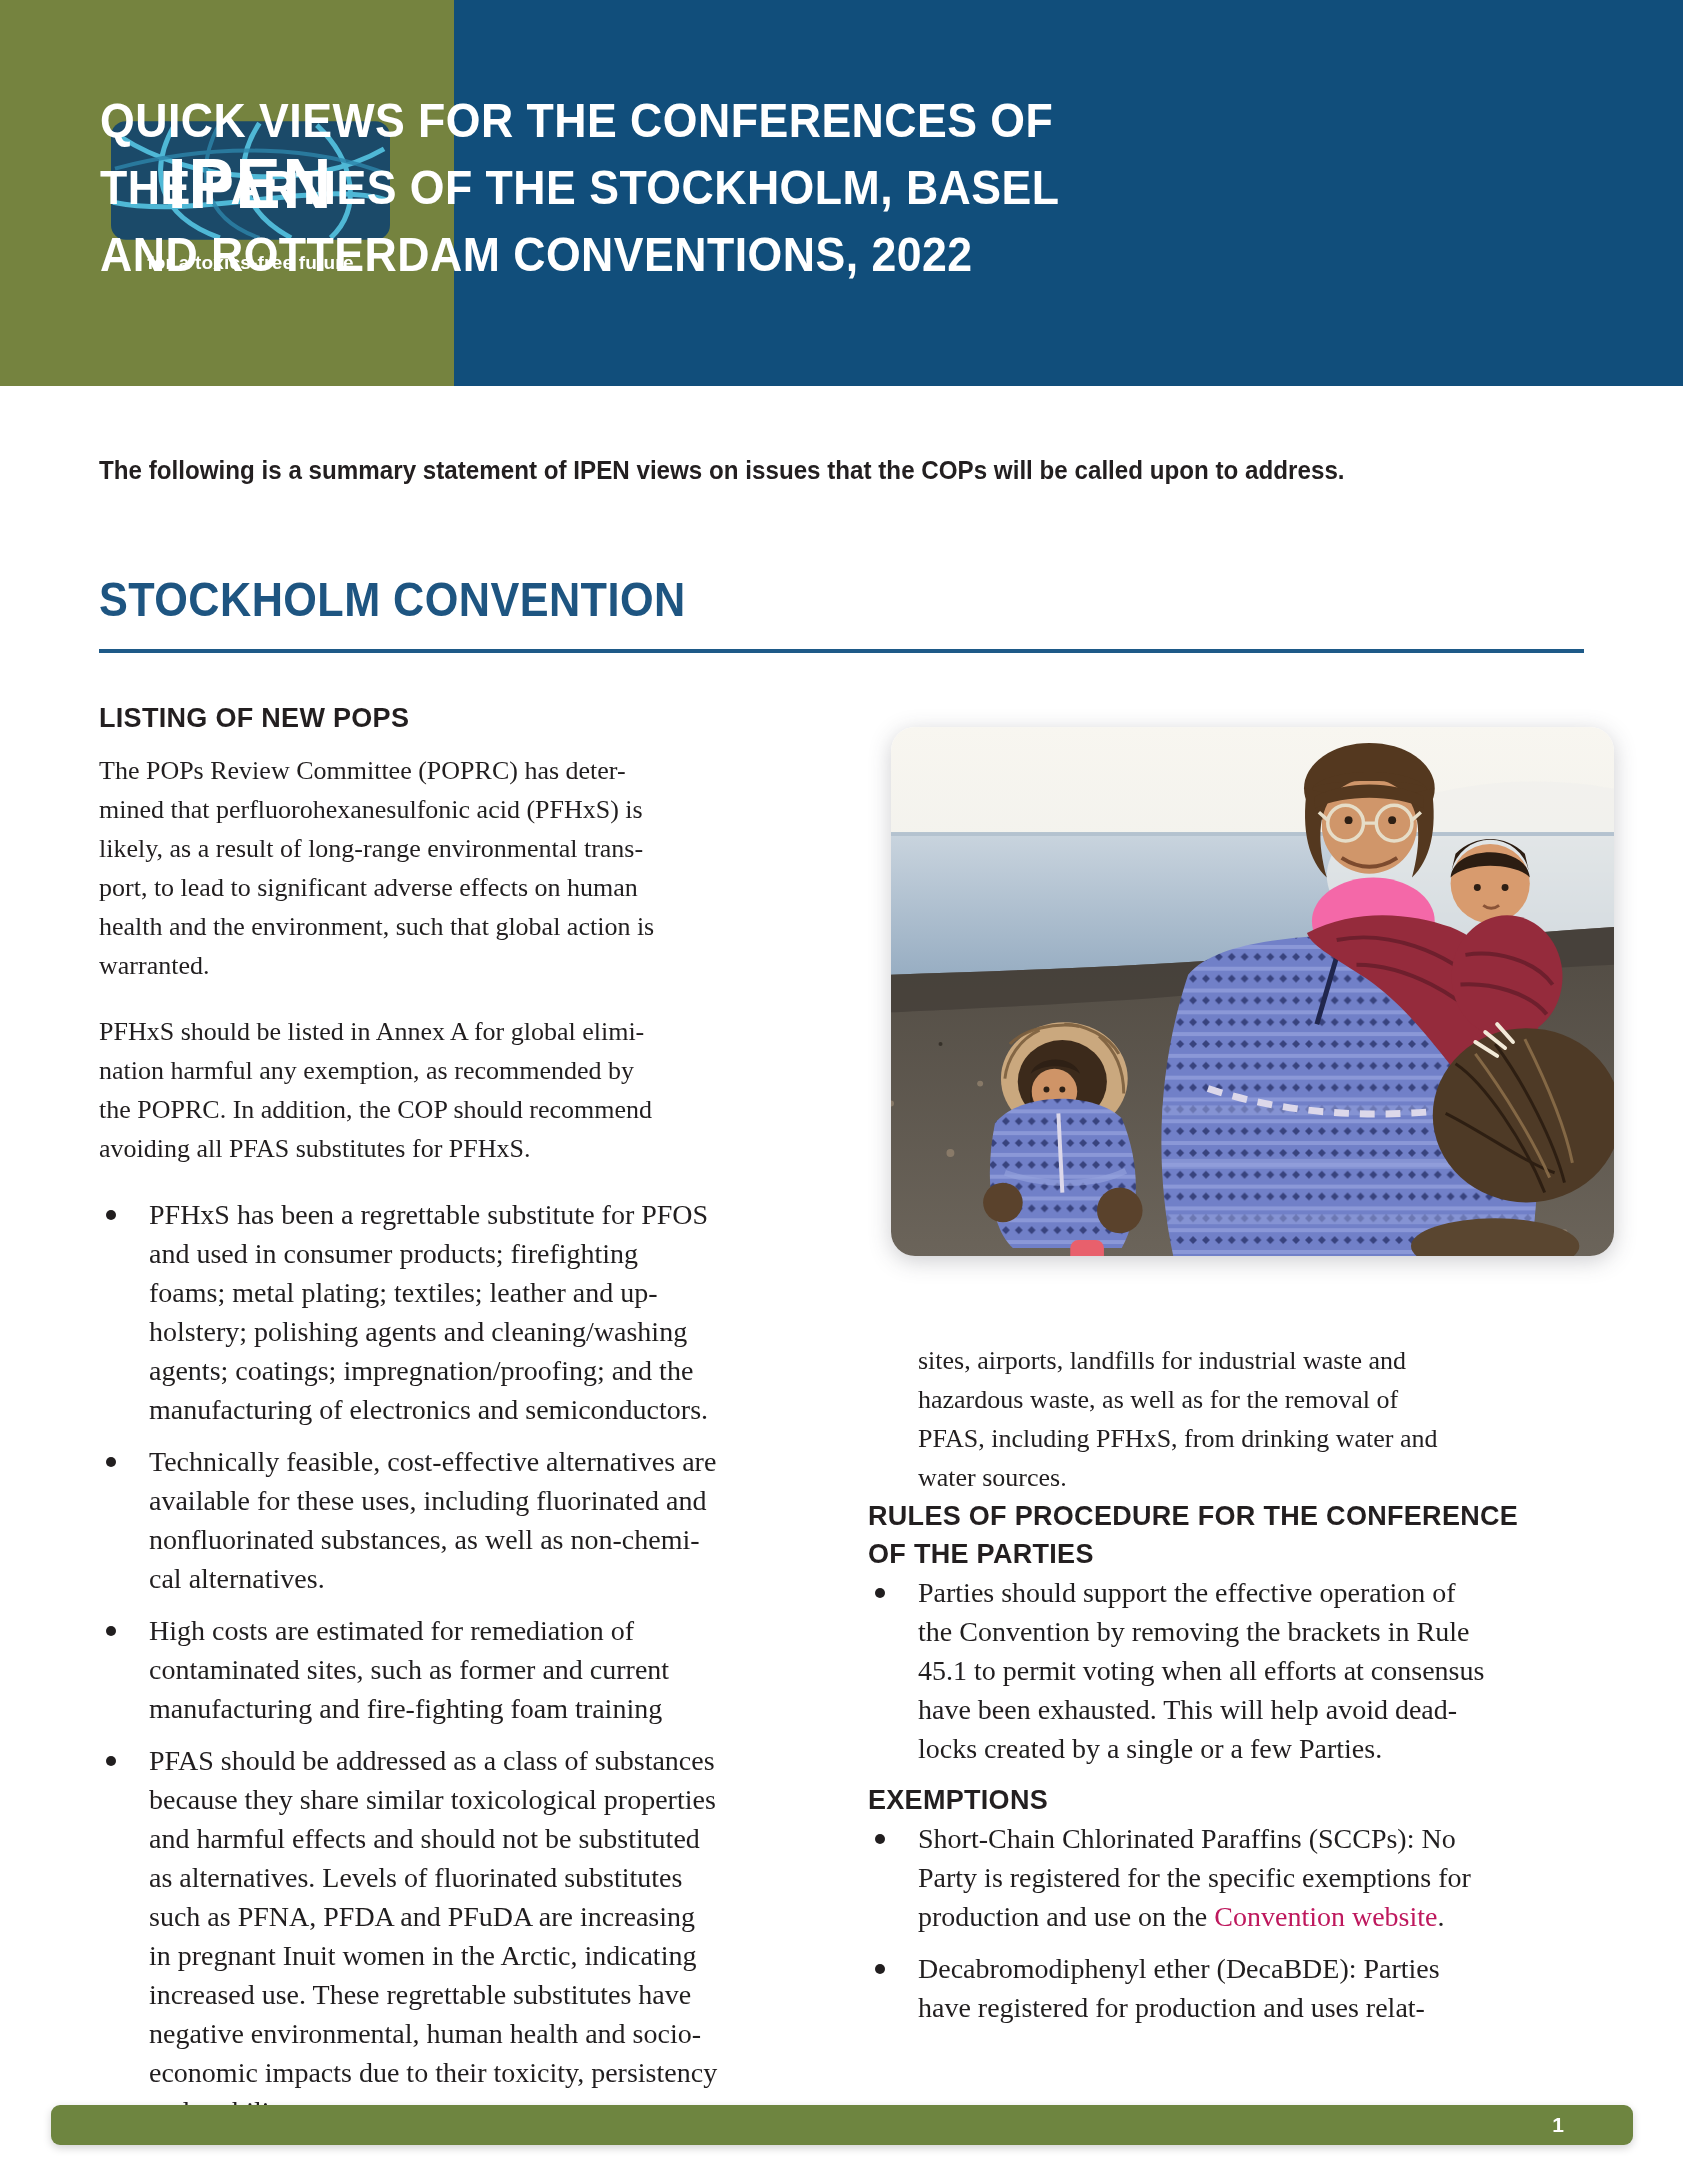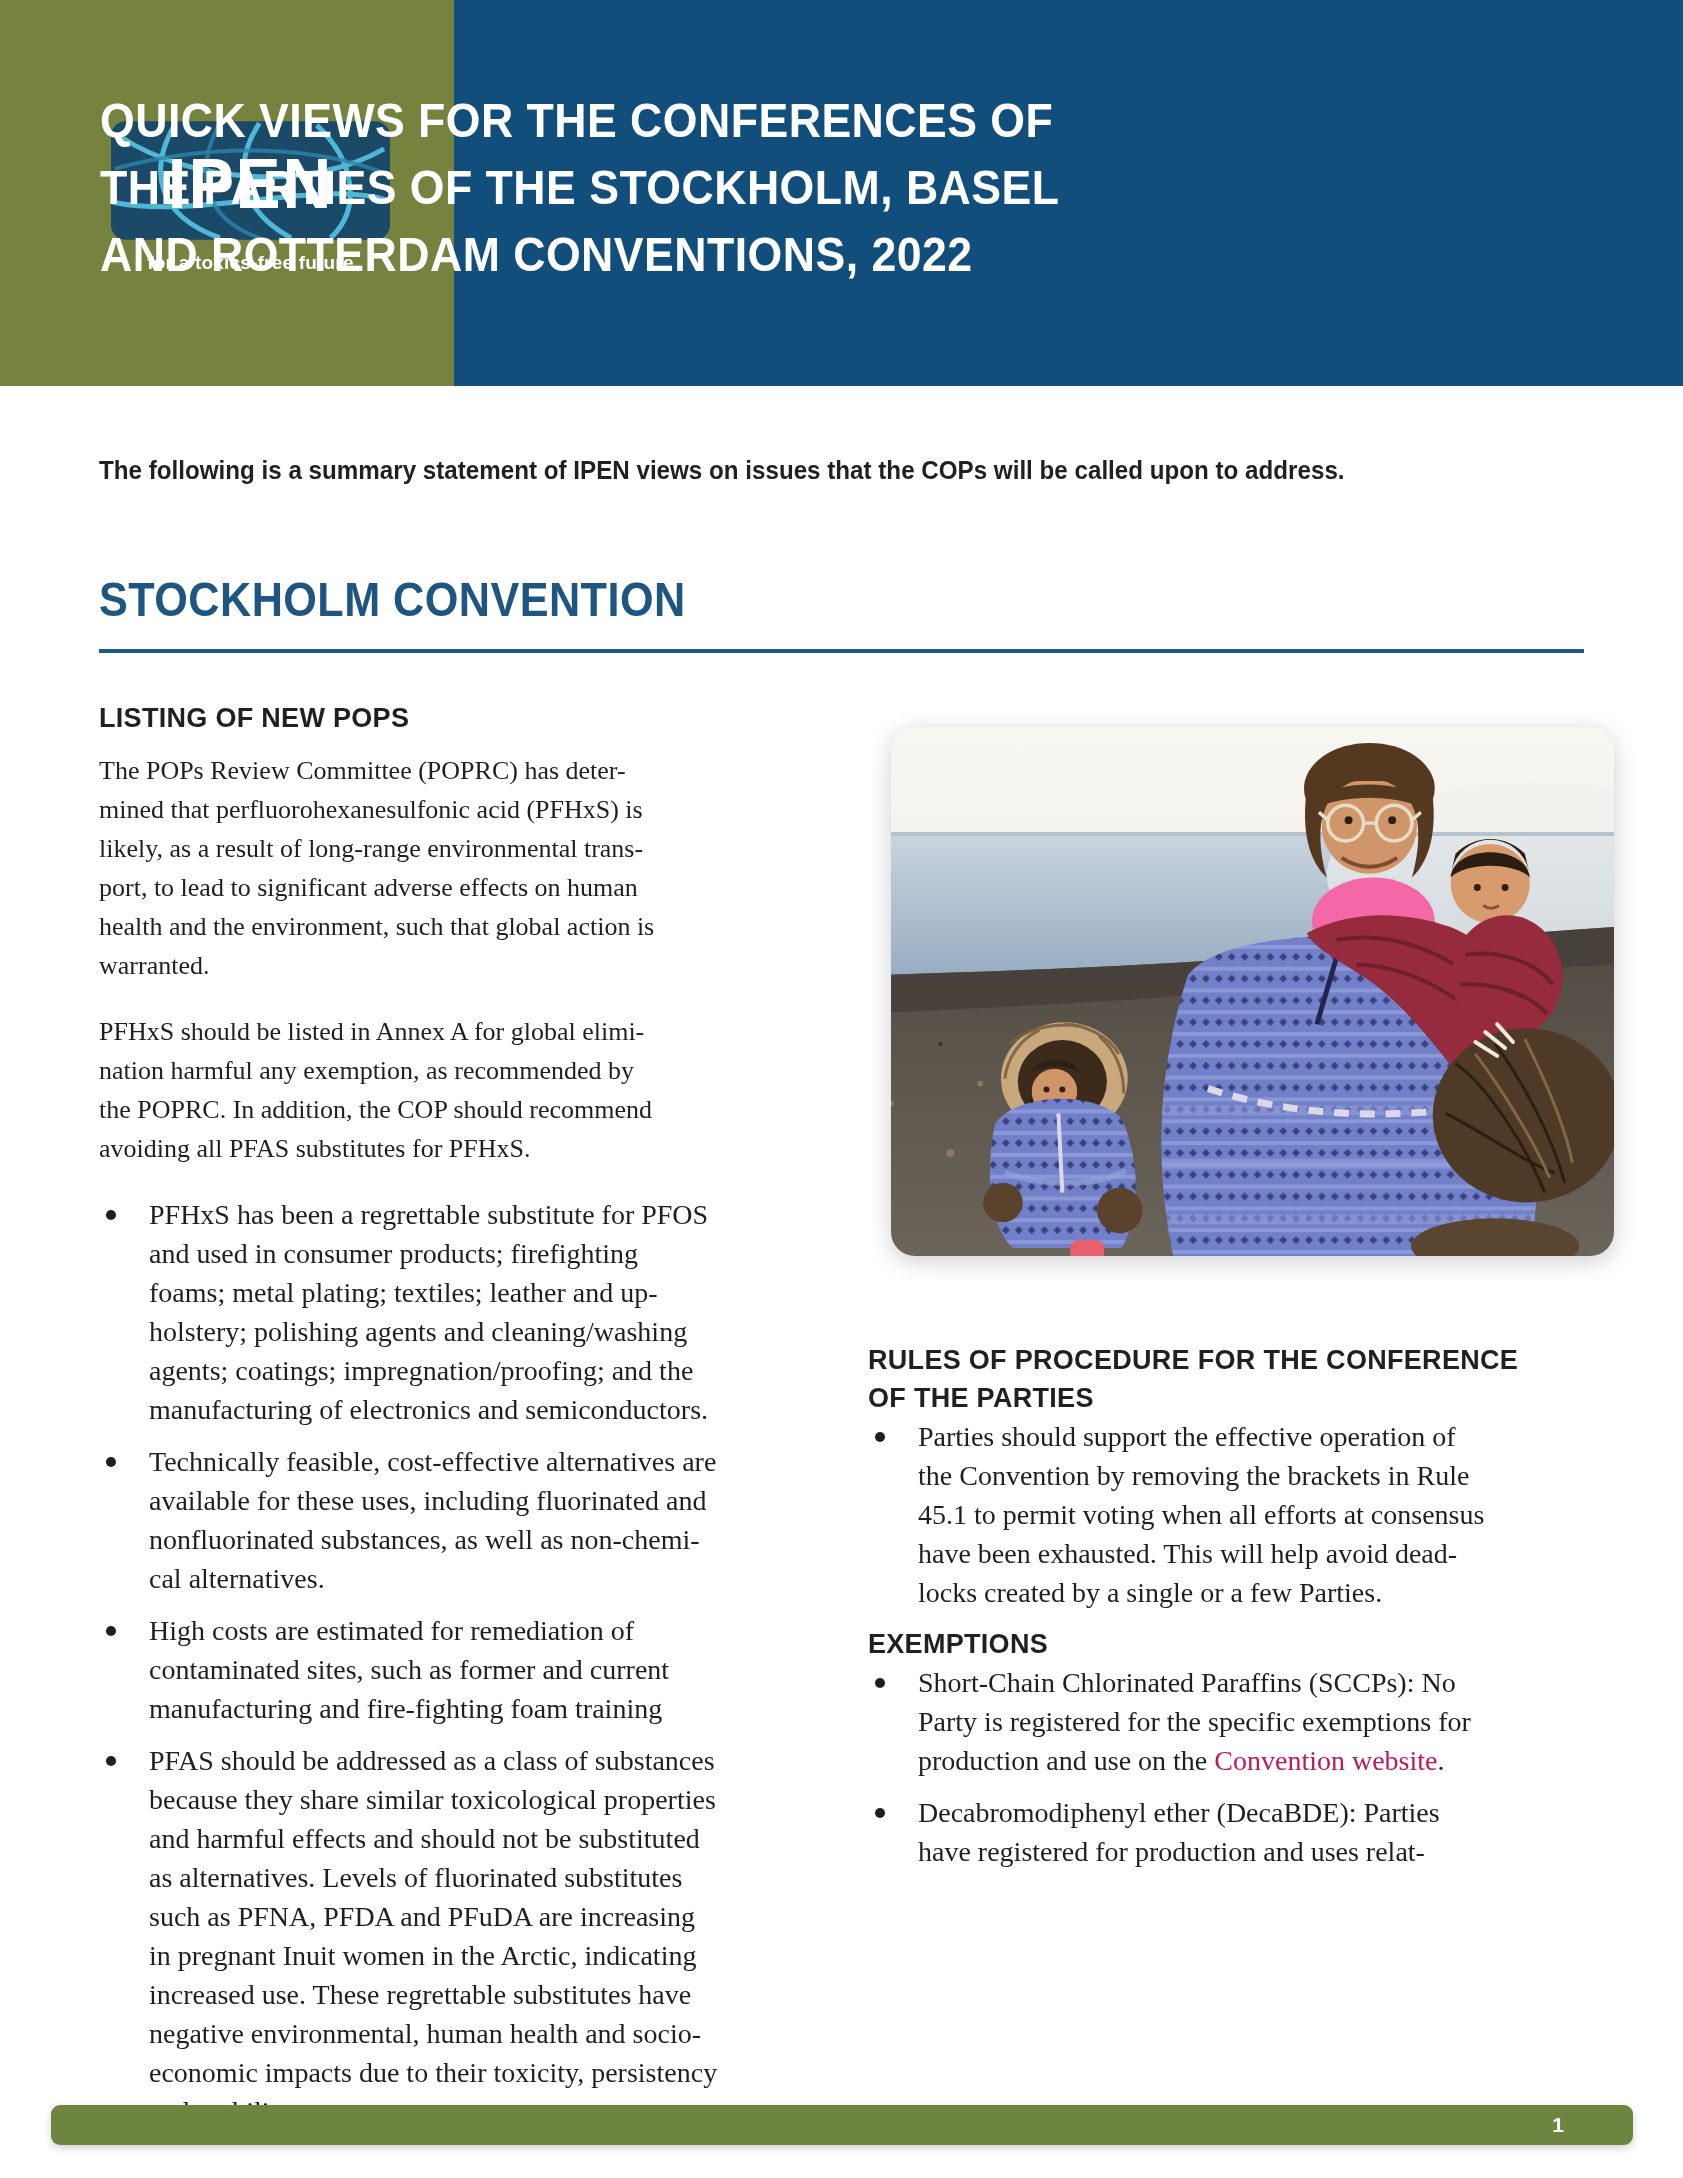--- a/index.html
+++ b/index.html
@@ -277,20 +277,24 @@
           <circle cx="56" cy="58" r="23" fill="#5a422c"></circle>
           <circle cx="-62" cy="50" r="20" fill="#5a422c"></circle>
           <rect x="6" y="88" width="34" height="42" rx="8" fill="#e8606c"></rect>
           <ellipse cx="38" cy="126" rx="26" ry="13" fill="#d8cfc6"></ellipse>
           <path d="M16,120 L58,120" stroke="#e8606c" stroke-width="5"></path>
         </g>
       </svg>
     </div>
 
     <div class="right-text">
+      <p class="cont-para">sites, airports, landfills for industrial waste and
+hazardous waste, as well as for the removal of
+PFAS, including PFHxS, from drinking water and
+water sources.</p>
 
       <h3 class="subhead rules-head">RULES OF PROCEDURE FOR THE CONFERENCE
 OF THE PARTIES</h3>
       <div class="bullet">Parties should support the effective operation of
 the Convention by removing the brackets in Rule
 45.1 to permit voting when all efforts at consensus
 have been exhausted. This will help avoid dead-
 locks created by a single or a few Parties.</div>
 
       <h3 class="subhead exempt-head">EXEMPTIONS</h3>

